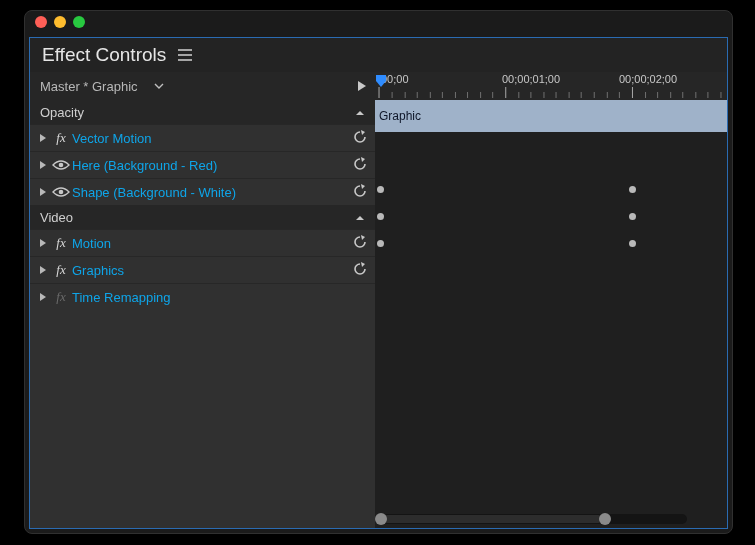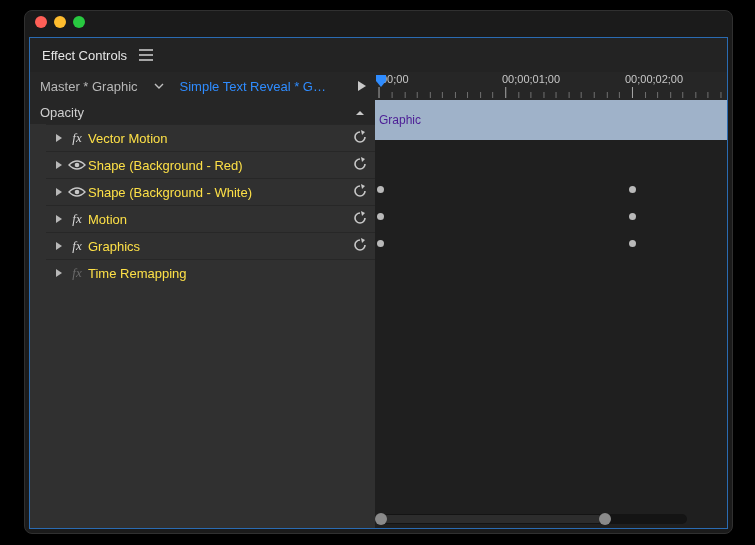--- a/index.html
+++ b/index.html
@@ -2,46 +2,46 @@
 <html><head>
 <meta charset="utf-8">
 <style>
   * { box-sizing: border-box; margin: 0; padding: 0; }
   html, body { width: 755px; height: 545px; background: #000; font-family: "Segoe UI", "Helvetica Neue", Arial, sans-serif; font-size: 13px; color: #bcbcbc; overflow: hidden; }
   .window { position: absolute; left: 24px; top: 10px; width: 709px; height: 524px; background: #1b1b1b; border-radius: 8px; border: 1px solid #303030; box-shadow: 0 4px 18px rgba(0,0,0,.5); display: flex; flex-direction: column; }
   .titlebar { height: 22px; display: flex; align-items: center; padding-left: 10px; gap: 7px; }
   .tl-dot { width: 12px; height: 12px; border-radius: 50%; }
   .red { background: #ff5f57; } .yellow { background: #ffbd2e; } .green { background: #28c940; }
   .panel { flex: 1; margin: 4px; border: 1px solid #2a6bb2; display: flex; flex-direction: column; background: #232323; }
-  .panel-header { height: 34px; display: flex; align-items: center; padding: 0 12px; gap: 12px; color: #e6e6e6; font-size: 13px; }
+  .panel-header { height: 34px; display: flex; align-items: center; padding: 0 12px; gap: 12px; color: #e6e6e6; font-size: 19px; }
   .menu-icon svg { display:block; }
   .body { flex: 1; display: flex; flex-direction: column; }
   .crumb-row { height: 28px; display: flex; align-items: stretch; }
   .crumb-left { width: 345px; background: #262626; display: flex; align-items: center; padding-left: 10px; gap: 16px; position: relative; }
   .crumb-master { color: #b8b8b8; }
   .crumb-drop svg { display:block; }
   .crumb-clip { color: #2f8cff; overflow: hidden; text-overflow: ellipsis; white-space: nowrap; max-width: 158px; }
   .playhead-btn { margin-left: auto; margin-right: 4px; width: 18px; height: 22px; display:flex; align-items:center; justify-content:center; }
   .timeline-header { flex:1; background: #262626; position: relative; }
   .ruler { position:absolute; inset:0; }
   .ruler-label { position:absolute; top:1px; color:#c8c8c8; font-size:11px; }
   .playhead { position:absolute; left:0; top:2px; width:12px; height:12px; }
   .content-row { flex:1; display:flex; }
   .props { width: 345px; background:#303030; display:flex; flex-direction:column; }
   .section-head { height:24px; background:#262626; display:flex; align-items:center; padding:0 10px; color:#cfcfcf; }
   .section-head .collapse { margin-left:auto; }
-  .prop-row { height:27px; display:flex; align-items:center; padding-left:6px; padding-right:6px; border-top:1px solid #272727;margin-left:16px; }
+  .prop-row { height:27px; display:flex; align-items:center; padding-left:6px; padding-right:6px; border-top:1px solid #272727; }
   .tw { width:14px; display:flex; justify-content:center; color:#b8b8b8; }
   .slot { width:22px; display:flex; justify-content:center; align-items:center; }
   .fx { font-family: Georgia, 'Times New Roman', serif; font-style: italic; font-size:13px; color:#d8d8d8; }
   .fx.dim { color:#6a6a6a; }
-  .label { color:#fde047; }
+  .label { color:#0ea5e9; }
   .reset { margin-left:auto; }
   .tracks { flex:1; background:#1f1f1f; position:relative; }
-  .clip-band { position:absolute; left:0; right:0; top:0; height:40px; background:#9fb2c9; color:#4c1d95; display:flex; align-items:center; padding-left:4px; font-size:12px; }
+  .clip-band { position:absolute; left:0; right:0; top:0; height:32px; background:#9fb2c9; color:#0f172a; display:flex; align-items:center; padding-left:4px; font-size:12px; }
   .kf { position:absolute; width:7px; height:7px; background:#b9b9b9; border-radius:50%; }
   .scroll-track { position:absolute; left:0; right:40px; bottom:4px; height:10px; background:#141414; border-radius:5px; }
   .scroll-range { position:absolute; top:1px; height:8px; background:#2d2d2d; border-radius:4px; }
   .scroll-knob { position:absolute; top:-1px; width:12px; height:12px; background:#8a8a8a; border-radius:50%; }
   .footer { height:26px; border-top:1px solid #323232; display:flex; align-items:center; padding:0 10px; }
   .timecode { color:#2f8cff; font-size:13px; letter-spacing:.5px; }
   .footer-icons { margin-left:auto; display:flex; gap:10px; align-items:center; }
 </style>
 </head>
 <body>
@@ -70,21 +70,20 @@
     <div class="body">
 
       <div class="crumb-row">
         <div class="crumb-left">
           <span class="crumb-master">Master * Graphic</span>
           <span class="crumb-drop">
             <svg width="10" height="8" viewBox="0 0 10 8">
                 <path d="M1 2 L5 6 L9 2" stroke="#bfbfbf" stroke-width="1.4" fill="none"></path>
               </svg>
           </span>
-          <span class="crumb-clip">Simple Text Reveal * G…</span>
           <span class="playhead-btn">
             <svg width="10" height="12" viewBox="0 0 10 12">
                 <path d="M1 1 L9 6 L1 11 Z" fill="#c8c8c8"></path>
               </svg>
           </span>
         </div>
         <div class="timeline-header">
           <div class="ruler">
             <svg width="100%" height="100%" preserveAspectRatio="none" viewBox="0 0 350 28">
               <g stroke="#a8a8a8" stroke-width="1">
@@ -115,21 +114,21 @@
                   <line x1="281" y1="20" x2="281" y2="26"></line>
                   <line x1="294" y1="20" x2="294" y2="26"></line>
                   <line x1="306" y1="20" x2="306" y2="26"></line>
                   <line x1="319" y1="20" x2="319" y2="26"></line>
                   <line x1="331" y1="20" x2="331" y2="26"></line>
                   <line x1="344" y1="20" x2="344" y2="26"></line>
               </g>
             </svg>
             <span class="ruler-label" style="left:6px">00;00</span>
             <span class="ruler-label" style="left:127px">00;00;01;00</span>
-            <span class="ruler-label" style="left:250px">00;00;02;00</span>
+            <span class="ruler-label" style="left:244px">00;00;02;00</span>
           </div>
           <div class="playhead">
             <svg width="12" height="14" viewBox="0 0 12 14">
                 <path d="M1 1 H11 V7 L6 13 L1 7 Z" fill="#2f8cff"></path>
               </svg>
           </div>
         </div>
       </div>
 
       <div class="content-row">
@@ -167,21 +166,21 @@
                 <svg width="8" height="10">
                   <path d="M1 1 L7 5 L1 9 Z" fill="#b8b8b8"></path>
                 </svg>
               </span>
             <span class="slot">
                 <svg width="18" height="12" viewBox="0 0 18 12">
                   <path d="M1 6 Q9 -2 17 6 Q9 14 1 6 Z" fill="none" stroke="#c8c8c8" stroke-width="1.4"></path>
                   <circle cx="9" cy="6" r="2.3" fill="#c8c8c8"></circle>
                 </svg>
               </span>
-            <span class="label">Shape (Background - Red)</span>
+            <span class="label">Here (Background - Red)</span>
             <span class="reset"><svg width="18" height="14" viewBox="0 0 18 14">
                   <path d="M14 7 A5 5 0 1 1 9 2" stroke="#c8c8c8" stroke-width="1.6" fill="none"></path>
                   <path d="M10 0 L14 2 L11 5 Z" fill="#c8c8c8"></path>
                 </svg></span>
           </div>
 
           <div class="prop-row">
             <span class="tw">
                 <svg width="8" height="10">
                   <path d="M1 1 L7 5 L1 9 Z" fill="#b8b8b8"></path>
@@ -193,20 +192,28 @@
                   <circle cx="9" cy="6" r="2.3" fill="#c8c8c8"></circle>
                 </svg>
               </span>
             <span class="label">Shape (Background - White)</span>
             <span class="reset"><svg width="18" height="14" viewBox="0 0 18 14">
                   <path d="M14 7 A5 5 0 1 1 9 2" stroke="#c8c8c8" stroke-width="1.6" fill="none"></path>
                   <path d="M10 0 L14 2 L11 5 Z" fill="#c8c8c8"></path>
                 </svg></span>
           </div>
 
+          <div class="section-head">
+            <span>Video</span>
+            <span class="collapse">
+              <svg width="10" height="8" viewBox="0 0 10 8">
+                  <path d="M1 6 L5 2 L9 6 Z" fill="#c8c8c8"></path>
+                </svg>
+            </span>
+          </div>
 
           <div class="prop-row">
             <span class="tw">
                 <svg width="8" height="10">
                   <path d="M1 1 L7 5 L1 9 Z" fill="#b8b8b8"></path>
                 </svg>
               </span>
             <span class="slot">
                 <span class="fx">fx</span>
               </span>

